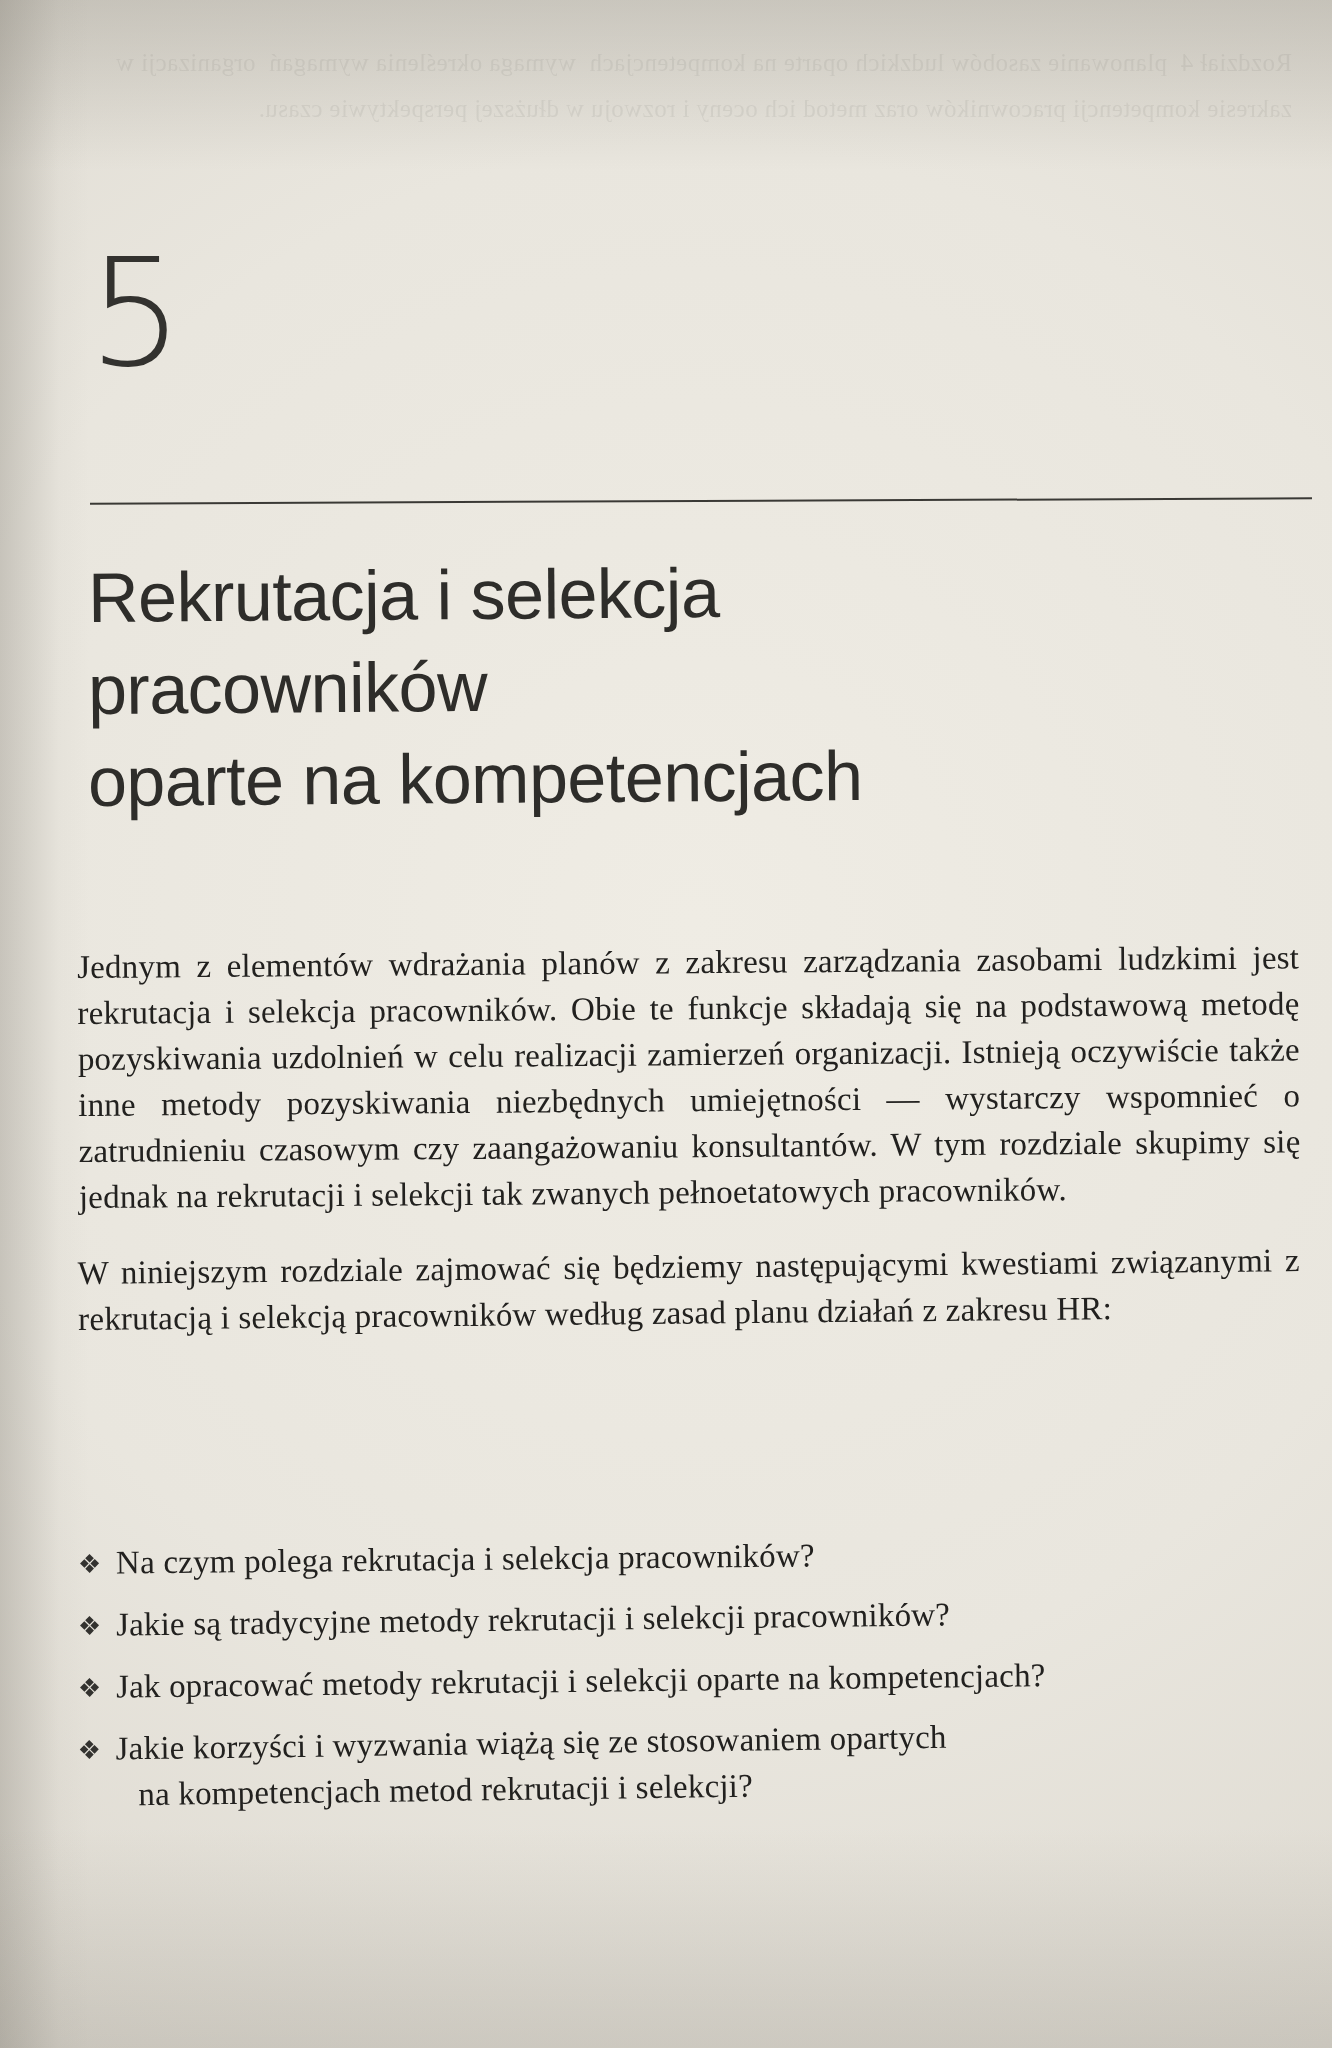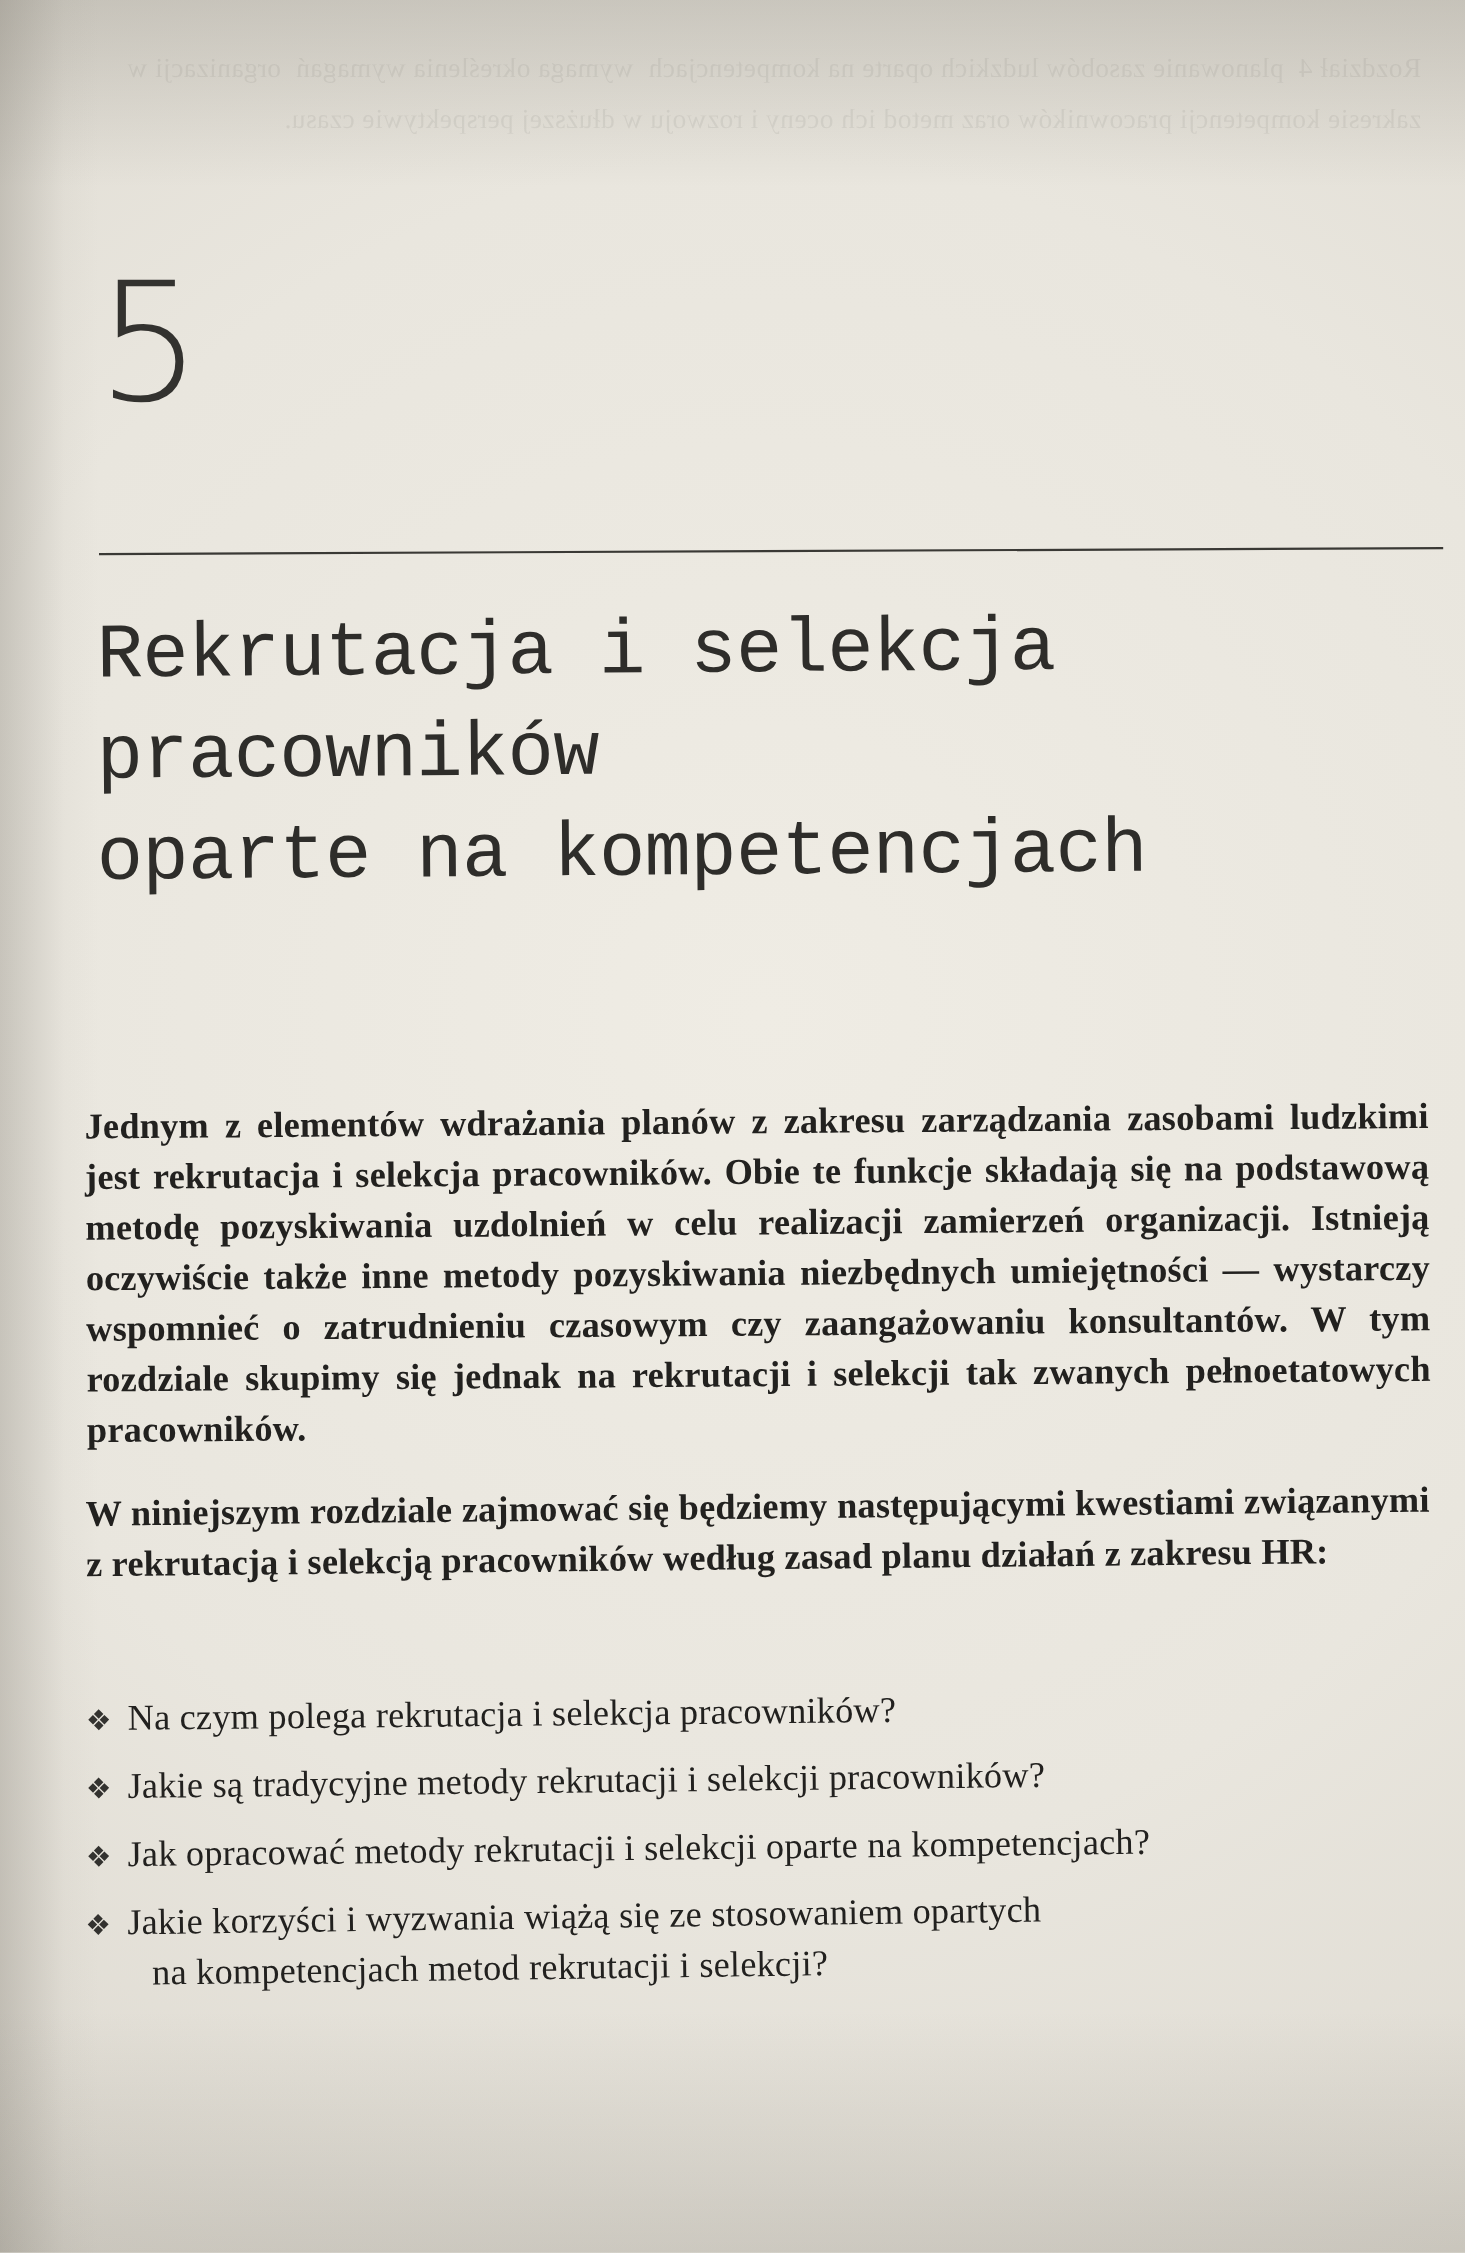--- a/index.html
+++ b/index.html
@@ -91,40 +91,39 @@
     border-top: 2.5px solid #3a3935;
     transform: rotate(-0.25deg);
   }
 
   
   .chapter-title {
     position: absolute;
     left: 36px;
     top: 552px;
     width: 1180px;
-    font-family: Liberation Mono, monospace;
+    font-family: Liberation Sans, sans-serif;
     font-weight: 400;
     font-size: 70px;
     line-height: 92px;
     color: #2e2d2a;
     letter-spacing: -0.5px;
   }
   .chapter-title .line {
     display: block;
     white-space: nowrap;
   }
 
   
   .body-text {
     position: absolute;
     left: 26px;
-    top: 1002px;
+    top: 944px;
     width: 1222px;
     color: #22211f;
-    font-weight: bold;
   }
   p.para {
     margin: 0 0 30px 0;
     font-family: "Liberation Serif", serif;
     font-size: 33px;
     line-height: 46px;
     text-align: justify;
     text-justify: inter-word;
     letter-spacing: 0.2px;
   }

